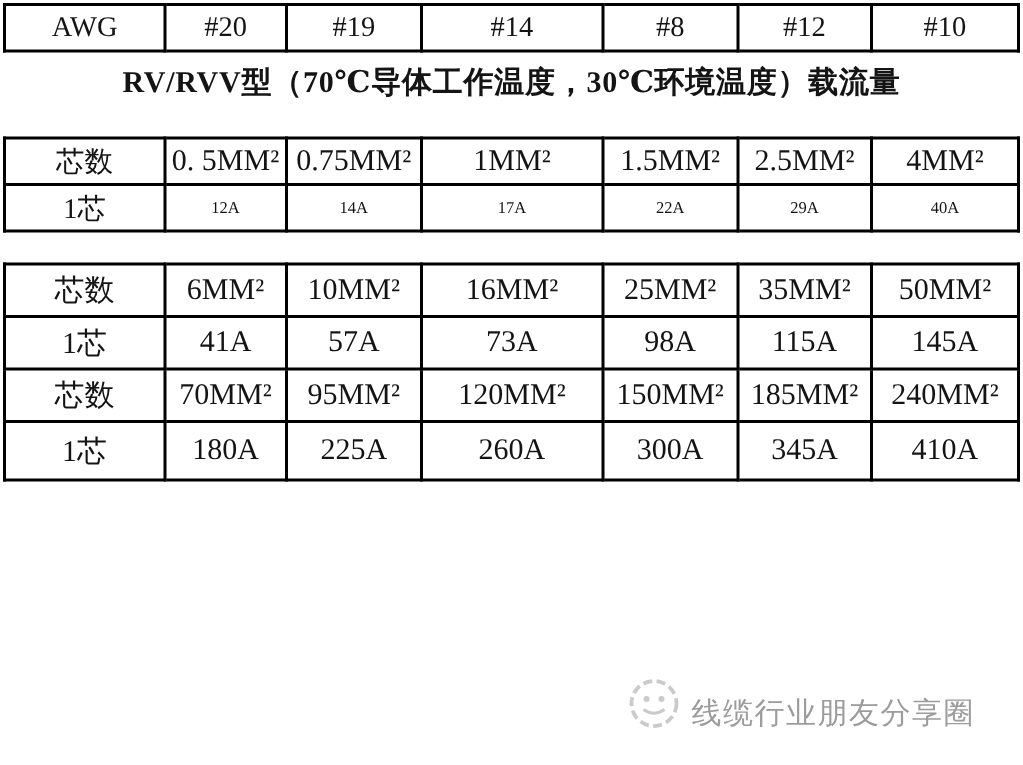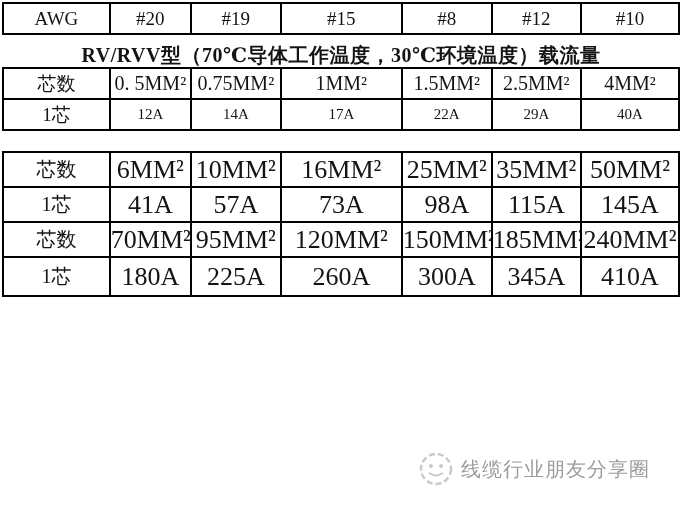--- a/index.html
+++ b/index.html
@@ -24,40 +24,40 @@
     padding:0;
     height:29px;
     font-size:18px;
     white-space:nowrap;
     overflow:hidden;
   }
   
   #awg-table td{font-size:19px;}
   #awg-table tr:nth-child(2) td:first-child{font-size:14px;}
   
-  #rv-main td,#rv-extra td{font-size:15px;}
+  #rv-main td,#rv-extra td{font-size:11px;}
   #rv-main td:first-child,#rv-extra td:first-child{font-size:19px;}
   #rv-main tr:first-child td{font-size:20px;}
   #rv-main tr:first-child td:first-child{font-size:19px;}
   
-  #vv-table td{font-size:26px;height:33px;}
+  #vv-table td{font-size:20px;height:33px;}
   #vv-table td:first-child{font-size:20px;}
   #vv-table tr:last-child td{height:37px;}
   .section-title{
-    height:32px;line-height:40px;
+    height:56px;line-height:40px;
     text-align:center;
     font-weight:bold;
     font-size:20px;
     letter-spacing:0.5px;
   }
   .gap{height:20px;}
   .watermark{
     position:absolute;
     left:416px;top:449px;
-    display:flex;align-items:center;
+    display:flex;align-items:flex-end;
     color:#8f8f8f;
     opacity:0.88;
     pointer-events:none;
   }
   .watermark .logo{margin-right:5px;flex:0 0 auto;}
   .watermark .wm-text{
     font-size:20px;
     letter-spacing:1px;
     font-family:"DejaVu Serif","Liberation Serif",serif;
     white-space:nowrap;
@@ -76,21 +76,21 @@
       <col style="width:17.9%">
         <col style="width:13.3%">
         <col style="width:13.2%">
       <col style="width:14.5%">
     </colgroup>
     <tbody>
         <tr>
           <td>AWG</td>
           <td>#20</td>
           <td>#19</td>
-          <td>#15</td>
+          <td>#14</td>
           <td>#8</td>
           <td>#12</td>
           <td>#10</td>
         </tr>
       </tbody>
   </table>
 
   <div class="section-title">RV/RVV型（70℃导体工作温度，30℃环境温度）载流量</div>
 
   <table class="grid" id="rv-main">

